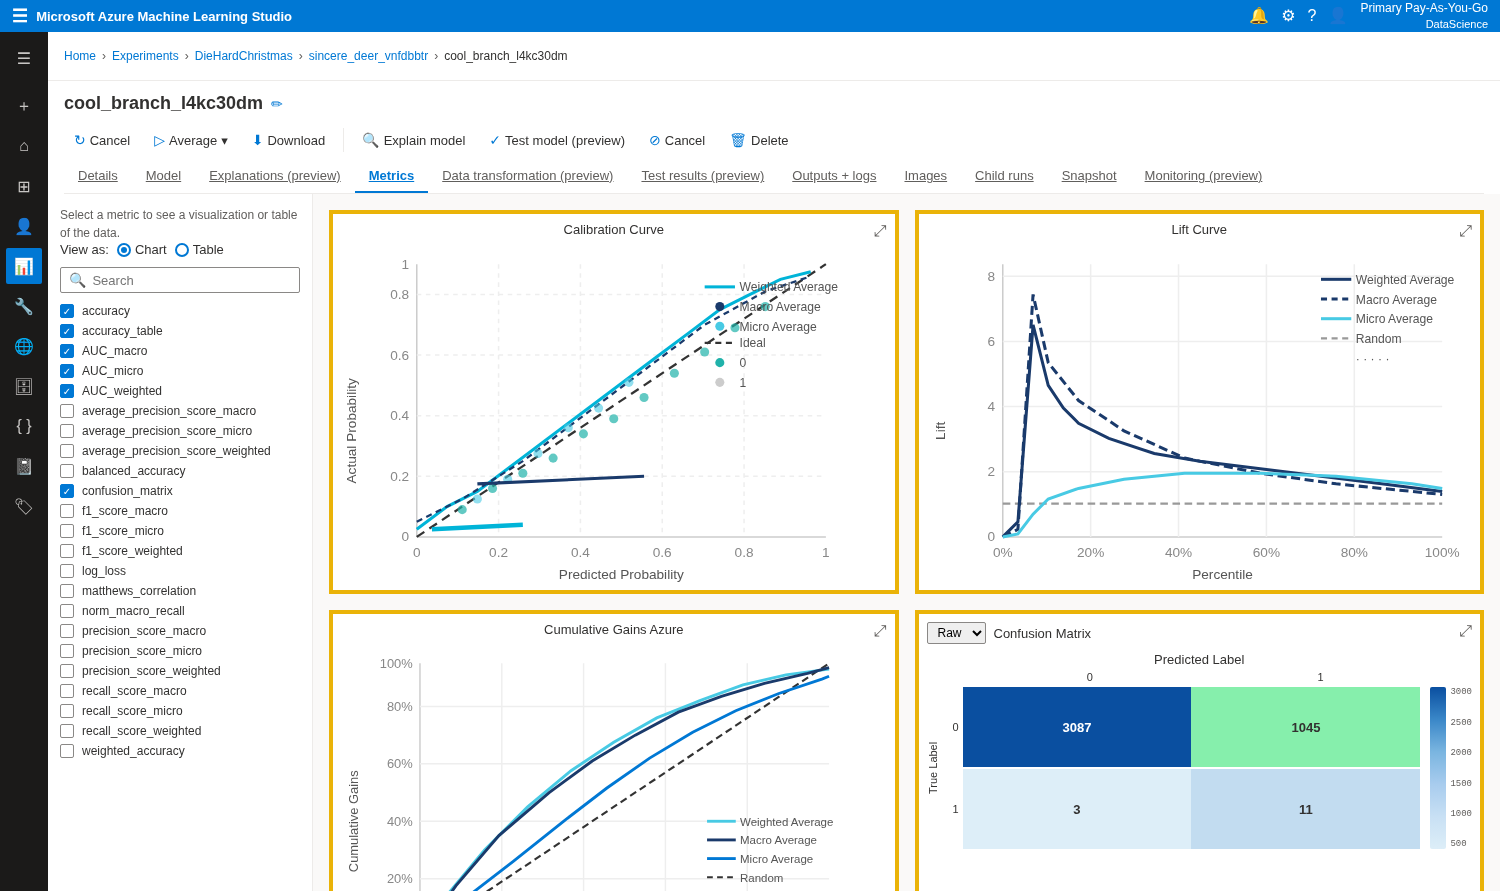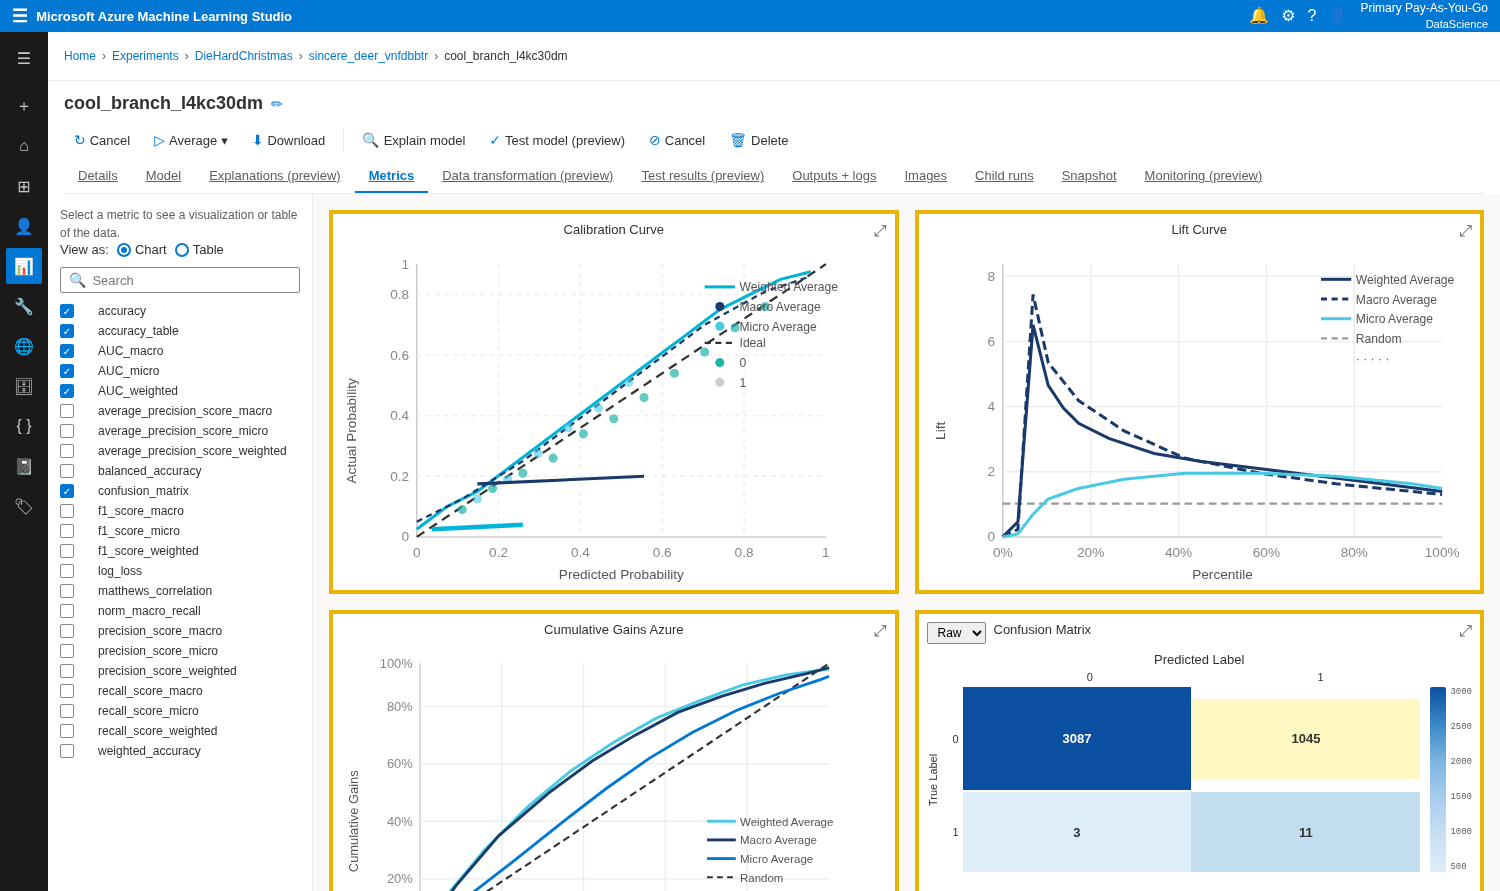--- a/index.html
+++ b/index.html
@@ -141,21 +141,21 @@
       border-radius: 2px;
       padding: 4px 8px;
       margin-bottom: 8px;
       gap: 6px;
     }
     .search-box input {
       border: none; outline: none; font-size: 13px; flex: 1;
     }
     .search-icon { color: #605e5c; font-size: 14px; }
     .metric-item {
-      display: flex; align-items: center; gap: 24px;
+      display: flex; align-items: center; gap: 8px;
       padding: 3px 0;
       font-size: 12px;
     }
     .checkbox {
       width: 14px; height: 14px;
       border: 1px solid #8a8886;
       border-radius: 2px;
       flex-shrink: 0;
       display: flex; align-items: center; justify-content: center;
     }
@@ -199,21 +199,21 @@
       position: relative;
       width: 100%;
     }
     svg { display: block; }
 
     
     .confusion-wrapper {
       display: flex; flex-direction: column;
     }
     .confusion-header {
-      display: flex; align-items: flex-start; gap: 8px; margin-bottom: 8px;
+      display: flex; align-items: center; gap: 8px; margin-bottom: 8px;
     }
     .confusion-title { font-size: 13px; font-weight: 500; }
     .raw-select {
       border: 1px solid #8a8886;
       padding: 2px 6px;
       font-size: 12px;
       border-radius: 2px;
     }
     .cm-predicted-label {
       text-align: center; font-size: 13px; margin-bottom: 4px; color: #323130;
@@ -662,22 +662,22 @@
             <div style="display:flex; margin-left:48px; margin-right:36px;">
               <div style="flex:1; text-align:center; font-size:11px; color:#323130; padding-bottom:4px;">0</div>
               <div style="flex:1; text-align:center; font-size:11px; color:#323130; padding-bottom:4px;">1</div>
             </div>
             <div class="cm-layout">
               <div class="cm-true-label">True Label</div>
               <div style="flex:1;">
 
                 <div style="display:flex; align-items:center; margin-bottom:2px;">
                   <div style="width:20px; text-align:right; font-size:11px; color:#323130; padding-right:4px;">0</div>
-                  <div style="flex:1; height:103px; background:#0a4fa0; display:flex; align-items:center; justify-content:center; color:white; font-size:13px; font-weight:600;">3087</div>
-                  <div style="flex:1; height:80px; background:#fef9c3; display:flex; align-items:center; justify-content:center; color:#323130; font-size:13px; font-weight:600;">1045</div>
+                  <div style="flex:1; height:80px; background:#0a4fa0; display:flex; align-items:center; justify-content:center; color:white; font-size:13px; font-weight:600;">3087</div>
+                  <div style="flex:1; height:80px; background:#86efac; display:flex; align-items:center; justify-content:center; color:#323130; font-size:13px; font-weight:600;">1045</div>
                 </div>
                 <div style="display:flex; align-items:center;">
                   <div style="width:20px; text-align:right; font-size:11px; color:#323130; padding-right:4px;">1</div>
                   <div style="flex:1; height:80px; background:#ddeef8; display:flex; align-items:center; justify-content:center; color:#323130; font-size:13px; font-weight:600;">3</div>
                   <div style="flex:1; height:80px; background:#c2dcf0; display:flex; align-items:center; justify-content:center; color:#323130; font-size:13px; font-weight:600;">11</div>
                 </div>
               </div>
 
               <div style="display:flex; align-items:stretch; margin-left:6px;">
                 <div style="width:16px; background: linear-gradient(to bottom, #0a4fa0, #3a87c8, #7ab5e0, #a8ccee, #c8e0f4, #ddeef8); border-radius:2px;"></div>

